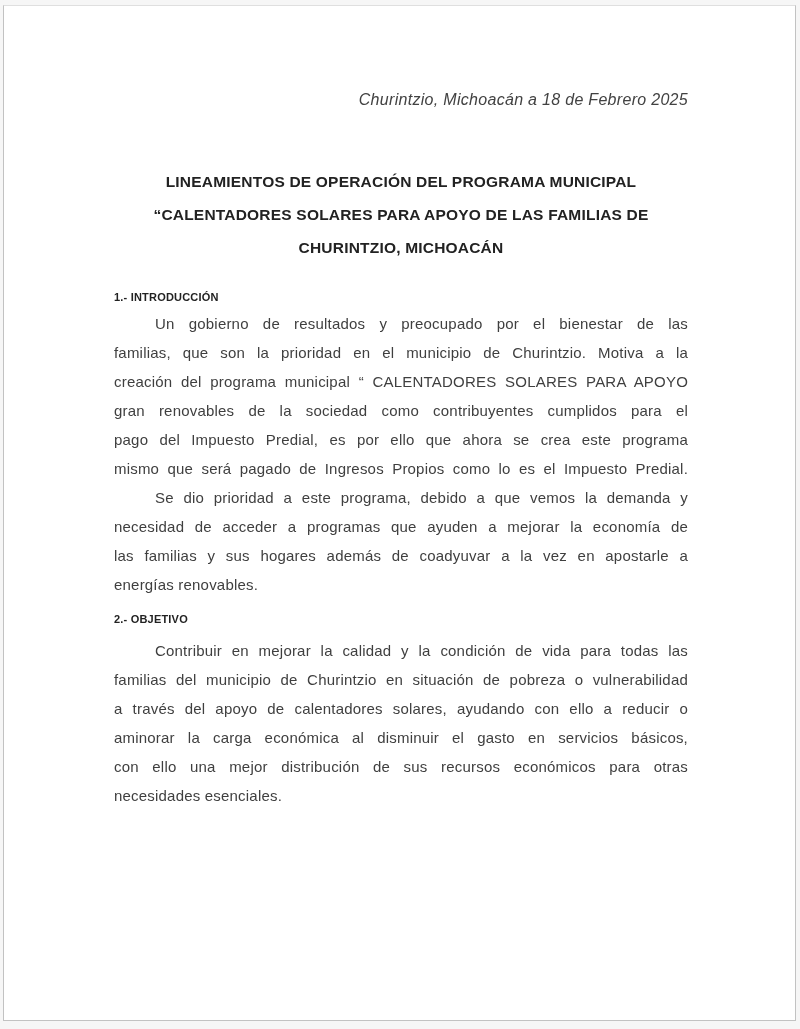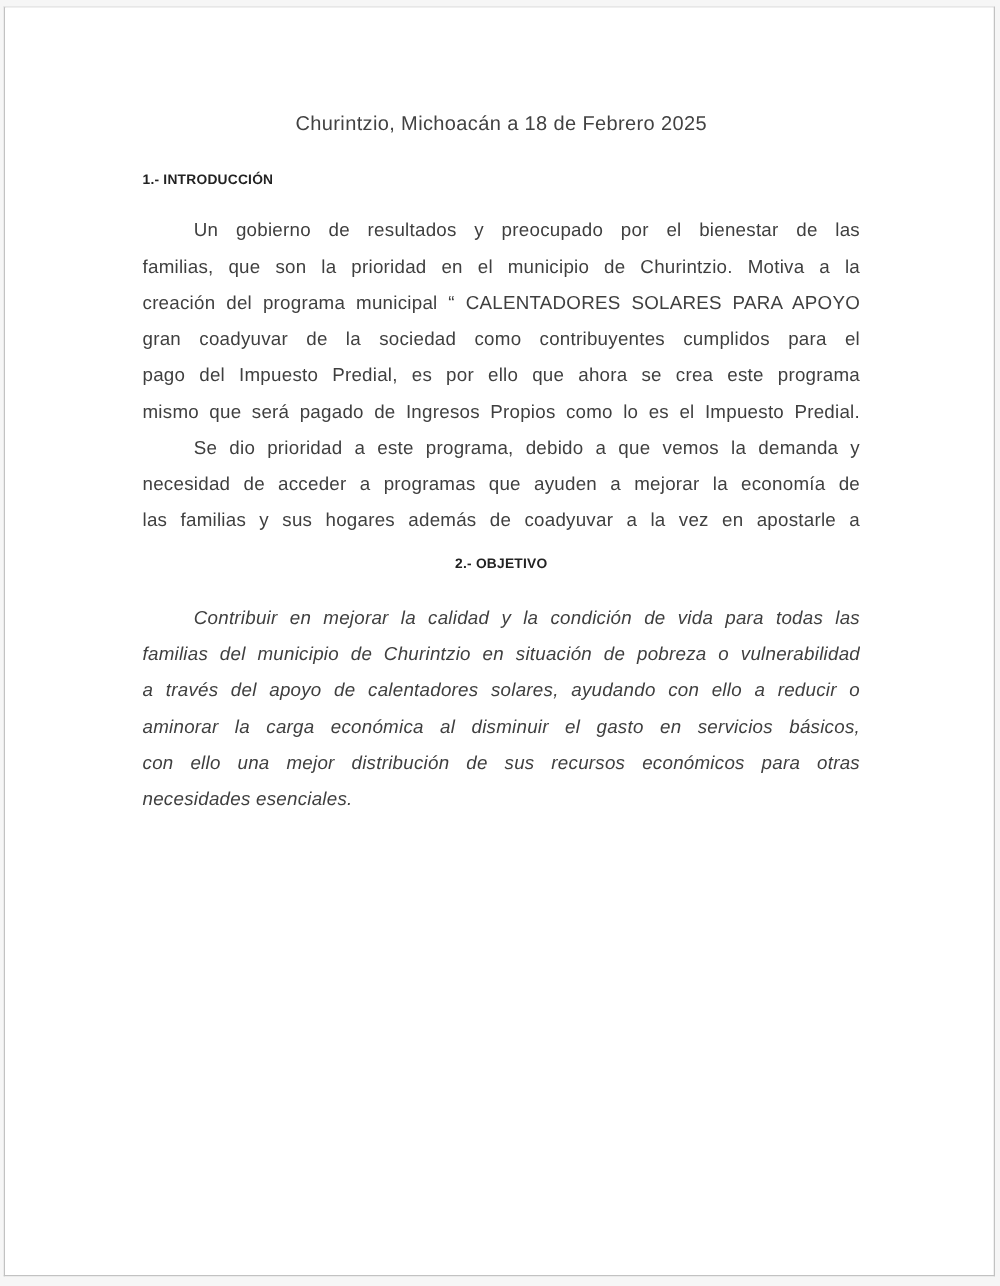--- a/index.html
+++ b/index.html
@@ -24,25 +24,26 @@
     border: 1px solid #c2c2c2;
     border-top-color: #dfdfdf;
     box-sizing: border-box;
   }
   .content {
     padding: 0 107px 0 110px; 
     color: #3f3f3f;
   }
   .dateline {
     margin: 83px 0 0 0;
-    text-align: center;
+    text-align: right;
     font-size: 16px;
     line-height: 22px;
     letter-spacing: 0.3px;
     color: #424242;
+    font-style: italic;
   }
   .title-block {
     margin-top: 54px;
     text-align: center;
   }
   .title-line {
     font-weight: bold;
     font-size: 15.5px;
     line-height: 33px;
     letter-spacing: 0.2px;
@@ -51,28 +52,27 @@
   .heading {
     margin: 22px 0 0 0;
     font-weight: bold;
     font-size: 11px;
     line-height: 22px;
     letter-spacing: 0.2px;
     color: #222222;
   }
   .heading.objetivo {
     margin-top: 9px;
-    text-align: center;
   }
   .para {
     margin: 0;
   }
-  .para.p1 { margin-top: 15px; }
+  .para.p1 { margin-top: 1px; }
   .para.p2 { margin-top: 0; }
-  .para.p3 { margin-top: 18px; font-style: italic; }
+  .para.p3 { margin-top: 6px; }
   .pline {
     font-size: 15px;
     line-height: 29px;
     height: 29px;
     overflow: hidden;
     letter-spacing: 0.2px;
     text-align: justify;
     text-align-last: justify;
     color: #3f3f3f;
   }
@@ -84,36 +84,42 @@
   }
 </style>
 </head>
 <body>
 
 <div class="page">
   <div class="content">
 
     <p class="dateline">Churintzio, Michoacán a 18 de Febrero 2025</p>
 
+    <div class="title-block">
+      <div class="title-line">LINEAMIENTOS DE OPERACIÓN DEL PROGRAMA MUNICIPAL</div>
+      <div class="title-line">“CALENTADORES SOLARES PARA APOYO DE LAS FAMILIAS DE</div>
+      <div class="title-line">CHURINTZIO, MICHOACÁN</div>
+    </div>
 
     <div class="heading introduccion">1.- INTRODUCCIÓN</div>
 
     <div class="para p1">
       <div class="pline first">Un gobierno de resultados y preocupado por el bienestar de las</div>
       <div class="pline">familias, que son la prioridad en el municipio de Churintzio. Motiva a la</div>
       <div class="pline">creación del programa municipal “ CALENTADORES SOLARES PARA APOYO</div>
-      <div class="pline">gran coadyuvar de la sociedad como contribuyentes cumplidos para el</div>
+      <div class="pline">gran renovables de la sociedad como contribuyentes cumplidos para el</div>
       <div class="pline">pago del Impuesto Predial, es por ello que ahora se crea este programa</div>
       <div class="pline">mismo que será pagado de Ingresos Propios como lo es el Impuesto Predial.</div>
     </div>
 
     <div class="para p2">
       <div class="pline first">Se dio prioridad a este programa, debido a que vemos la demanda y</div>
       <div class="pline">necesidad de acceder a programas que ayuden a mejorar la economía de</div>
       <div class="pline">las familias y sus hogares además de coadyuvar a la vez en apostarle a</div>
+      <div class="pline last">energías renovables.</div>
     </div>
 
     <div class="heading objetivo">2.- OBJETIVO</div>
 
     <div class="para p3">
       <div class="pline first">Contribuir en mejorar la calidad y la condición de vida para todas las</div>
       <div class="pline">familias del municipio de Churintzio en situación de pobreza o vulnerabilidad</div>
       <div class="pline">a través del apoyo de calentadores solares, ayudando con ello a reducir o</div>
       <div class="pline">aminorar la carga económica al disminuir el gasto en servicios básicos,</div>
       <div class="pline">con ello una mejor distribución de sus recursos económicos para otras</div>

